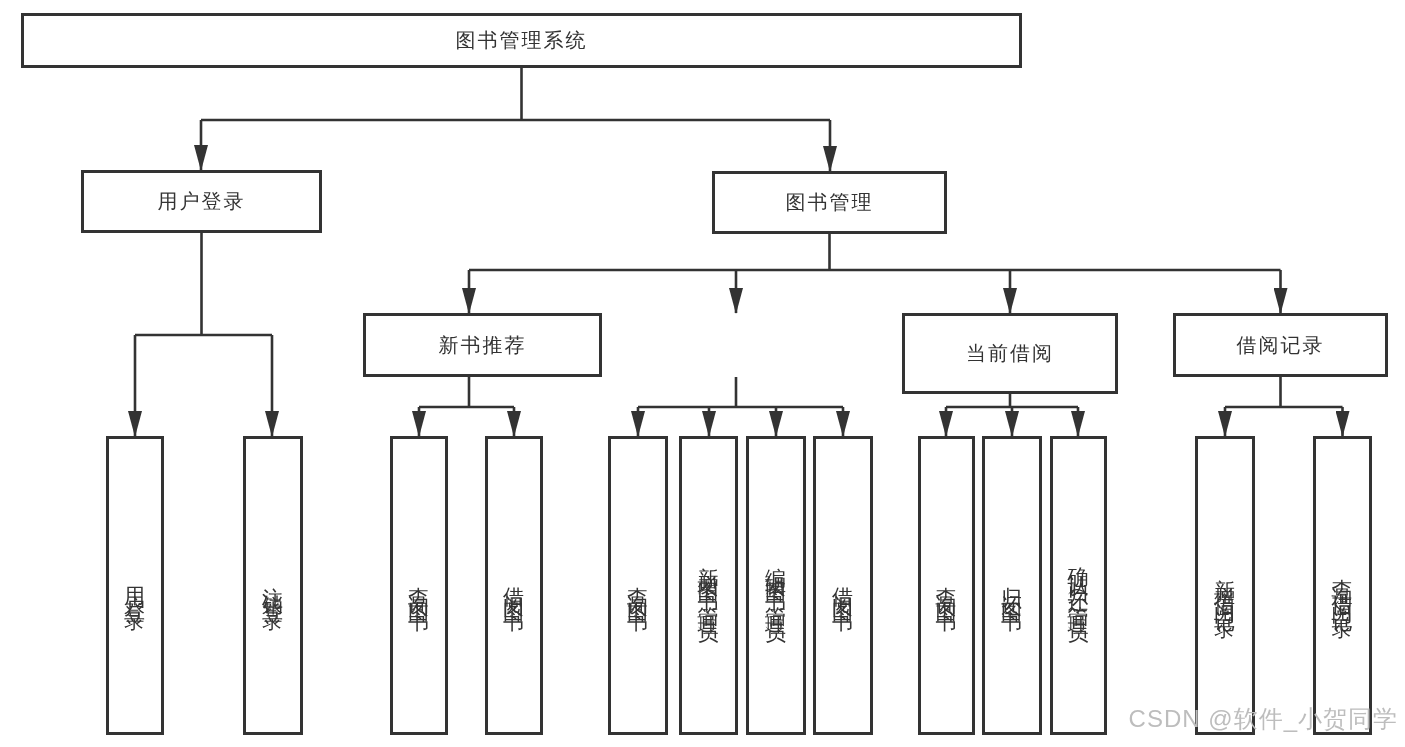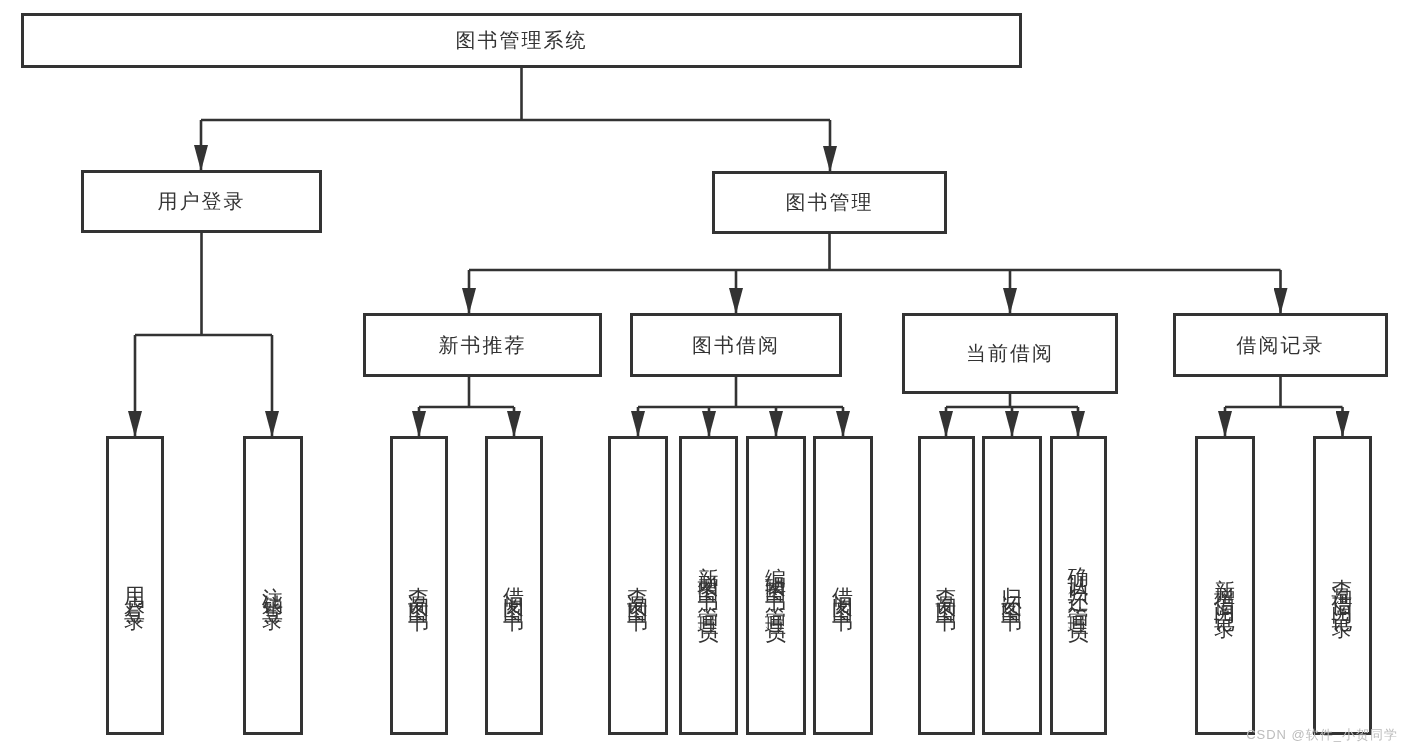--- a/index.html
+++ b/index.html
@@ -46,22 +46,22 @@
   .vbox .vlabel {
     writing-mode: vertical-lr;
     text-orientation: mixed;
     font-size: 21px;
     line-height: 1;
     letter-spacing: 8px;
   }
   .watermark {
     position: absolute;
     right: 7px;
-    bottom: 3px;
-    font-size: 13px;
+    bottom: 12px;
+    font-size: 24px;
     letter-spacing: 1px;
     color: var(--watermark, #bdbdbd);
     z-index: 5;
     white-space: nowrap;
   }
 </style>
 </head>
 <body>
 
 <div class="canvas">
@@ -135,23 +135,20 @@
   <div class="node hbox" style="left:81px; top:170px; width:241px; height:63px;">
     <span class="label">用户登录</span>
   </div>
   <div class="node hbox" style="left:712px; top:171px; width:235px; height:63px;font-family:Liberation Serif, serif;">
     <span class="label">图书管理</span>
   </div>
 
   <div class="node hbox" style="left:363px; top:313px; width:239px; height:64px;">
     <span class="label">新书推荐</span>
   </div>
-  <div class="node hbox" style="left:630px; top:313px; width:212px; height:64px;">
-    <span class="label">图书借阅</span>
-  </div>
   <div class="node hbox" style="left:902px; top:313px; width:216px; height:81px;">
     <span class="label">当前借阅</span>
   </div>
   <div class="node hbox" style="left:1173px; top:313px; width:215px; height:64px;">
     <span class="label">借阅记录</span>
   </div>
 
   <div class="node vbox" style="left:106px; top:436px; width:58px; height:299px;">
     <span class="vlabel">用户登录</span>
   </div>

